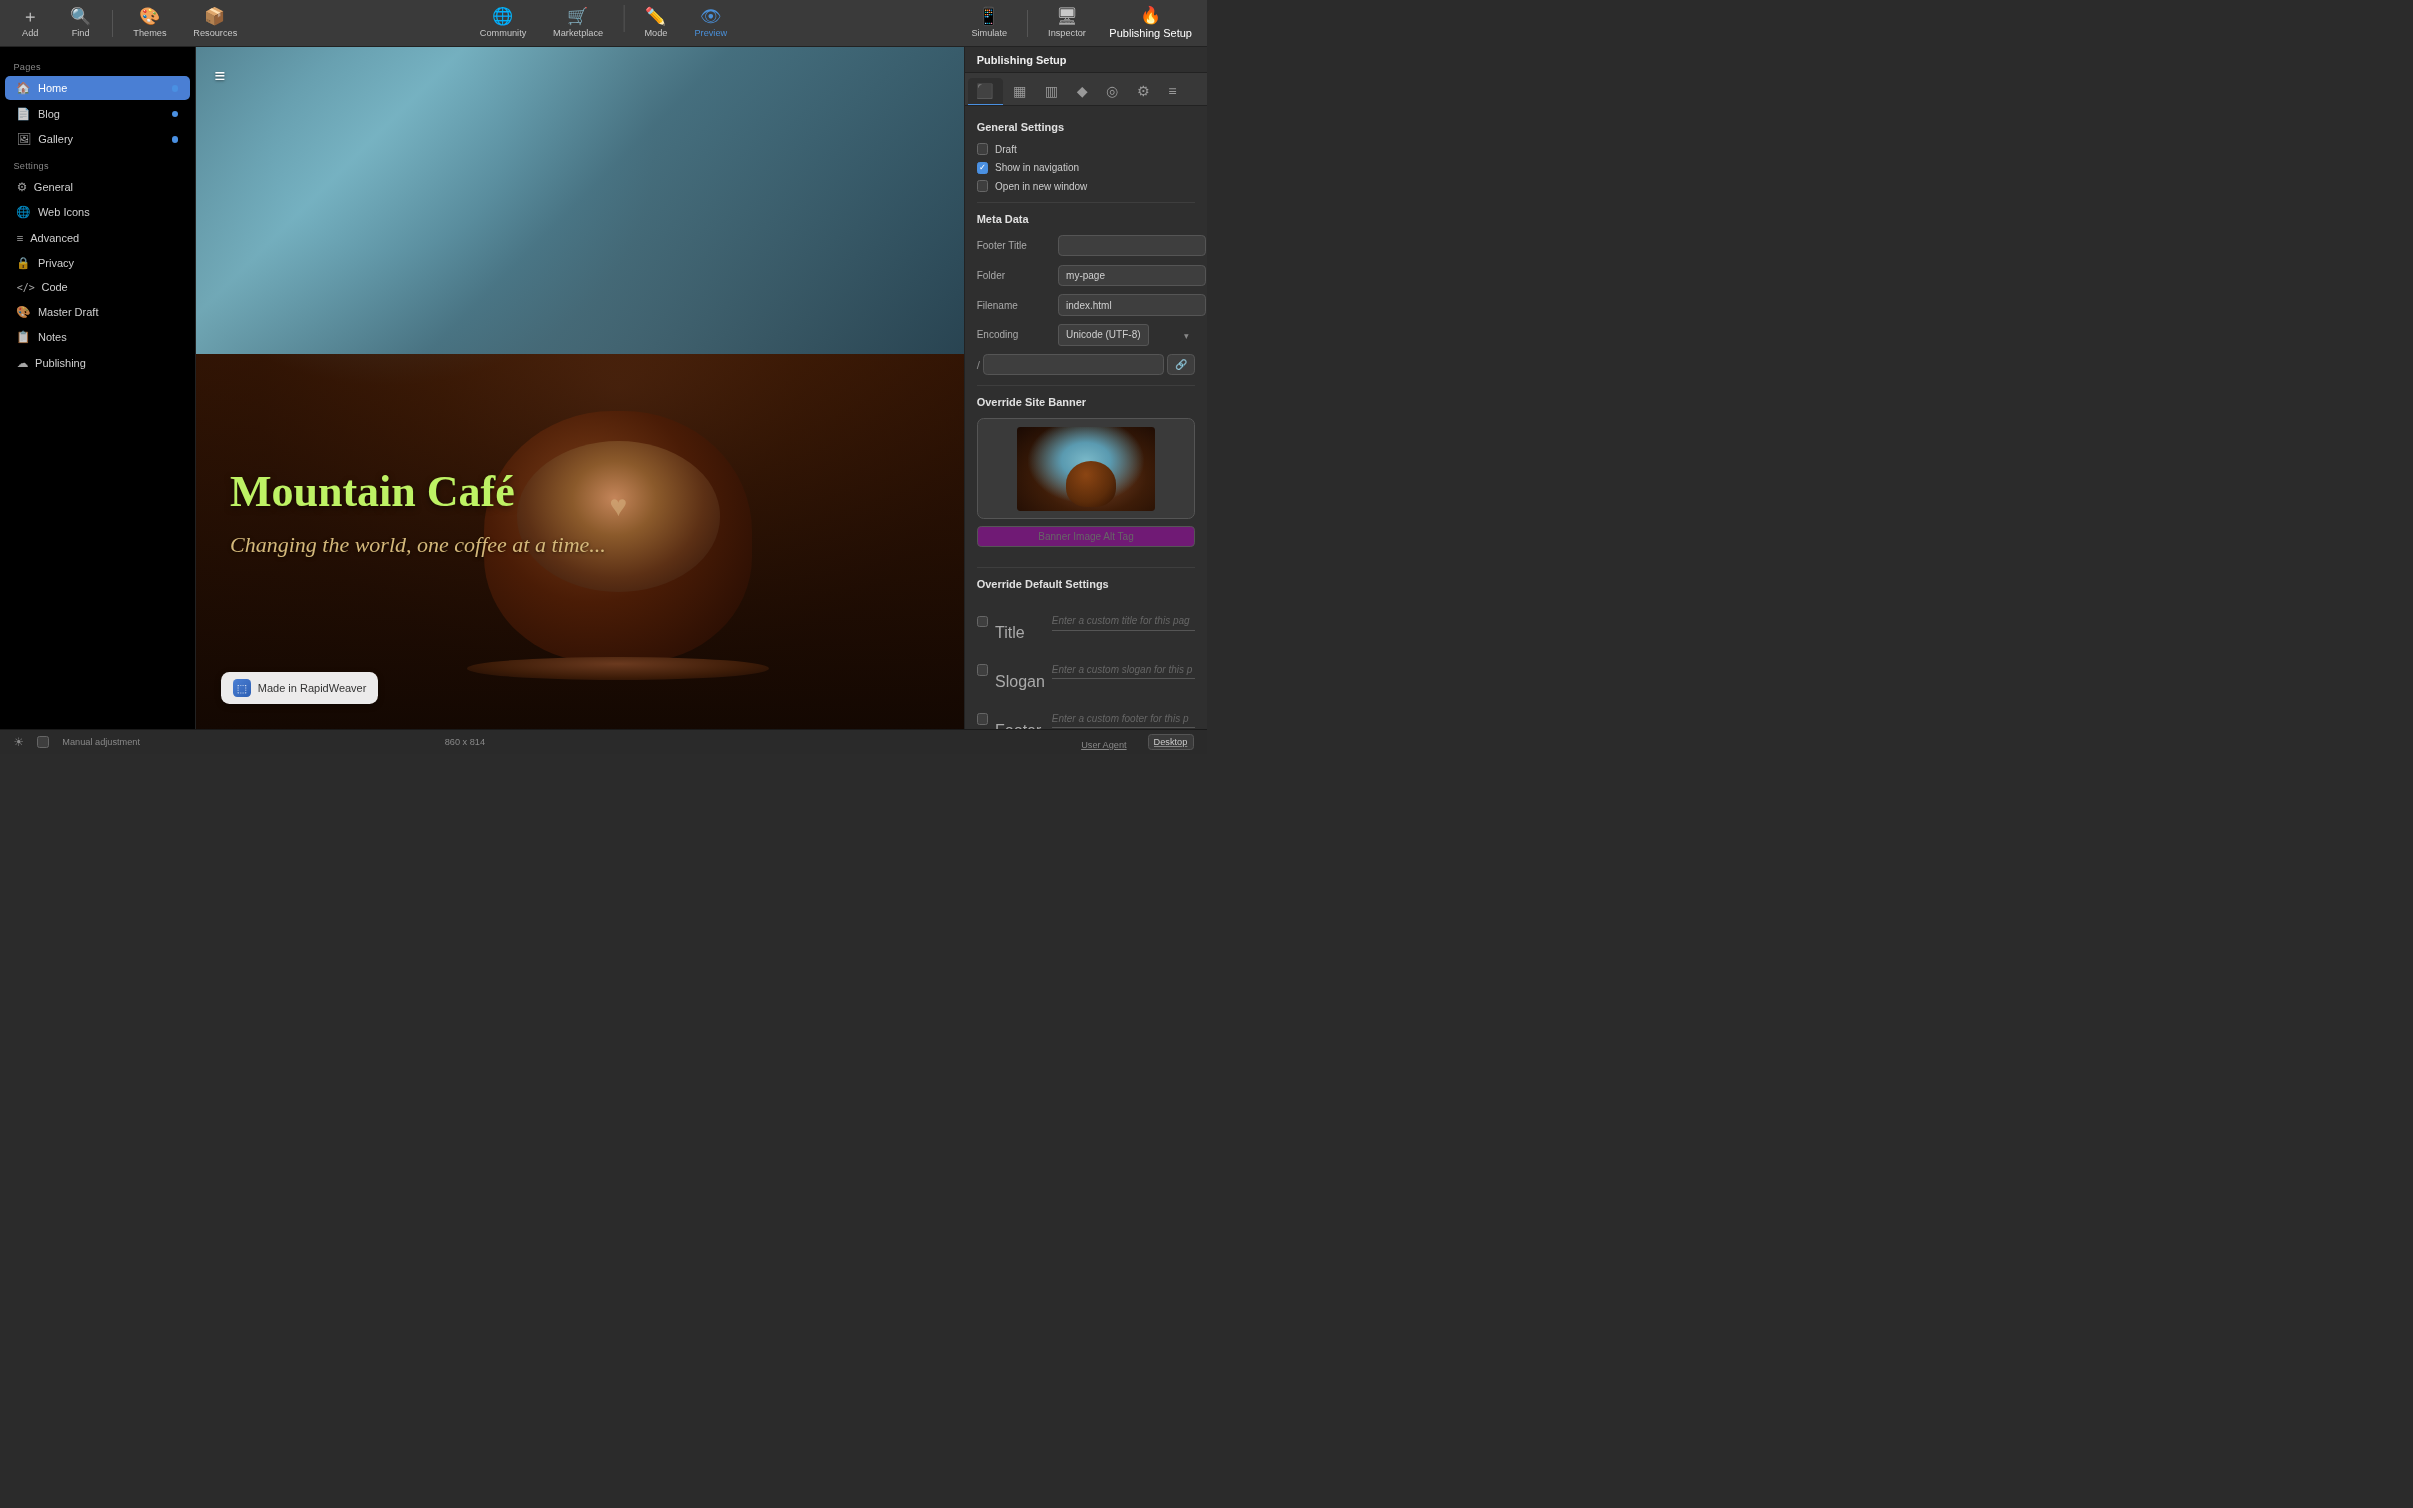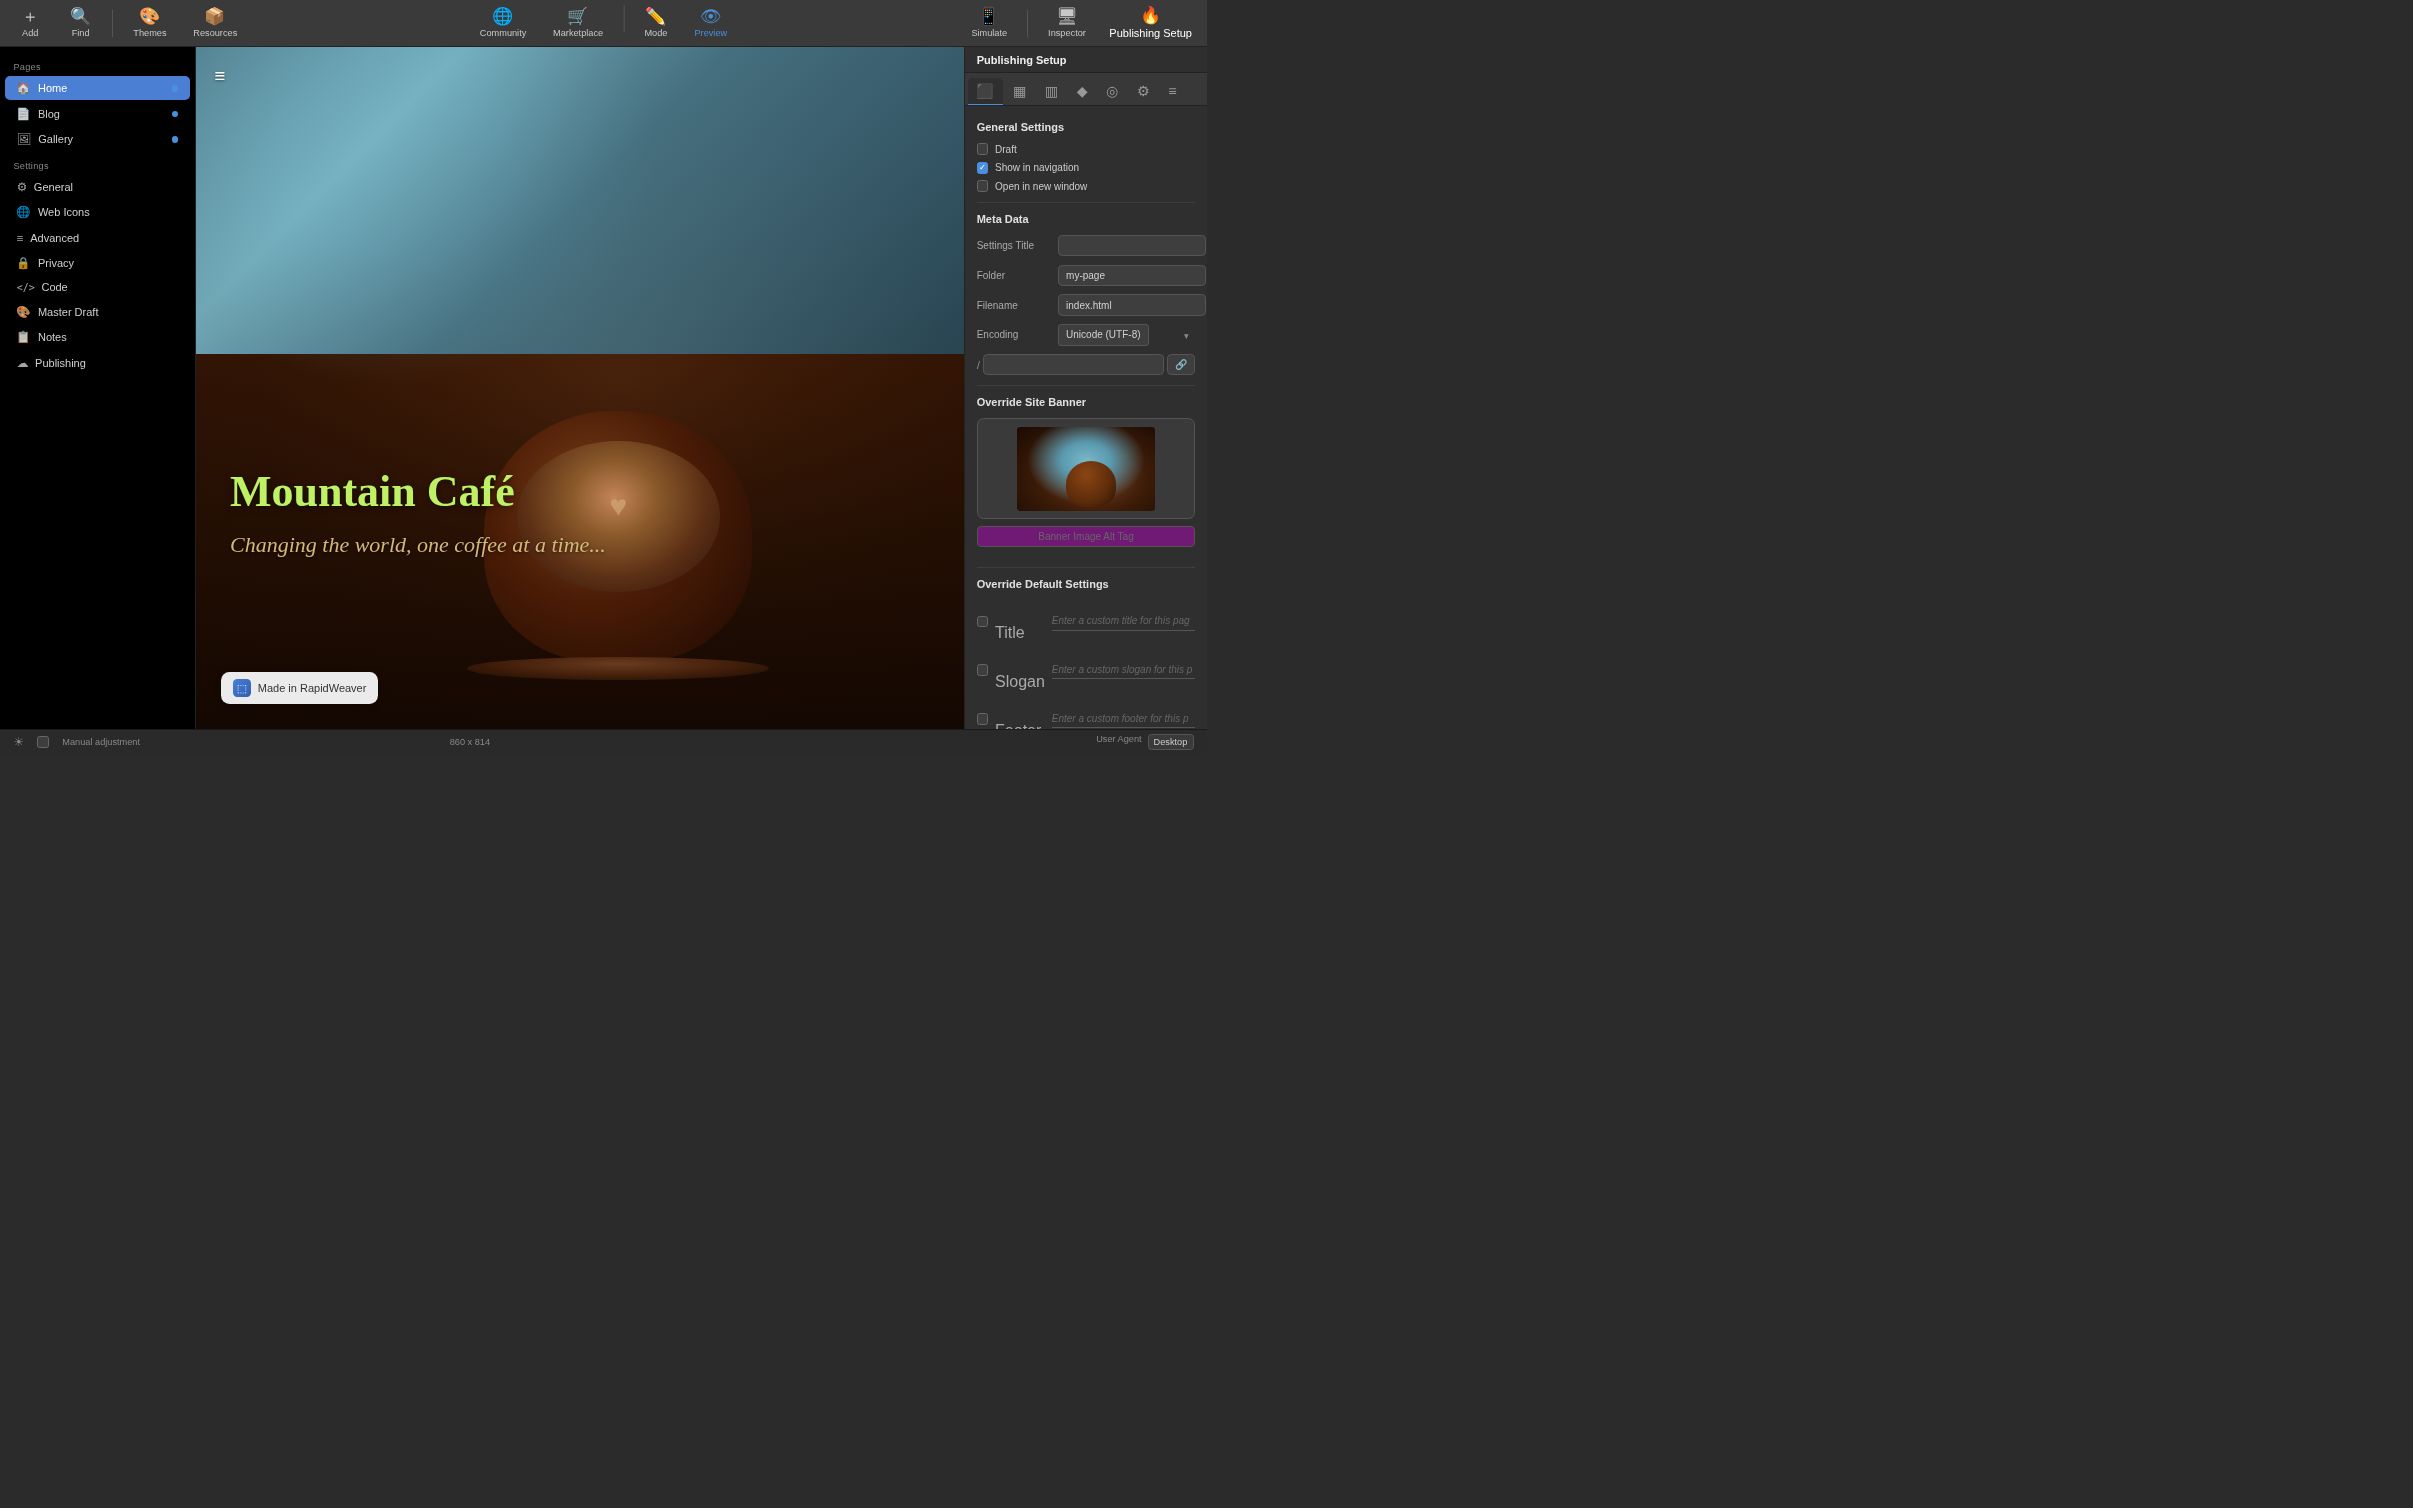--- a/index.html
+++ b/index.html
@@ -445,22 +445,23 @@
       color: #888;
       gap: 13.4px;
       flex-shrink: 0;
     }
     .status-bar-center {
       margin: 0 auto;
     }
     .status-bar-right {
       margin-left: auto;
       display: flex;
-      align-items: flex-start;
-      gap: 6px;
+      align-items: flex-end;
+      gap: 21px;
+      text-decoration: underline;
     }
     .brightness-icon { font-size: 11.7px; }
     .manual-checkbox {
       width: 11.7px;
       height: 11.7px;
       border: 0.8px solid #666;
       border-radius: 2.5px;
       background: #3e3e3e;
       display: inline-flex;
       align-items: center;
@@ -670,21 +671,21 @@
         <div class="checkbox-box"></div>
         <span class="checkbox-label">Open in new window</span>
       </div>
 
       <hr class="rp-section-divider">
 
       
       <div class="section-title">Meta Data</div>
 
       <div class="field-row">
-        <span class="field-label">Settings Title</span>
+        <span class="field-label">Footer Title</span>
         <input class="field-input" type="text" value="" style="">
       </div>
       <div class="field-row">
         <span class="field-label">Folder</span>
         <input class="field-input" type="text" value="my-page" style="">
       </div>
       <div class="field-row">
         <span class="field-label">Filename</span>
         <input class="field-input" type="text" value="index.html" style="">
       </div>

